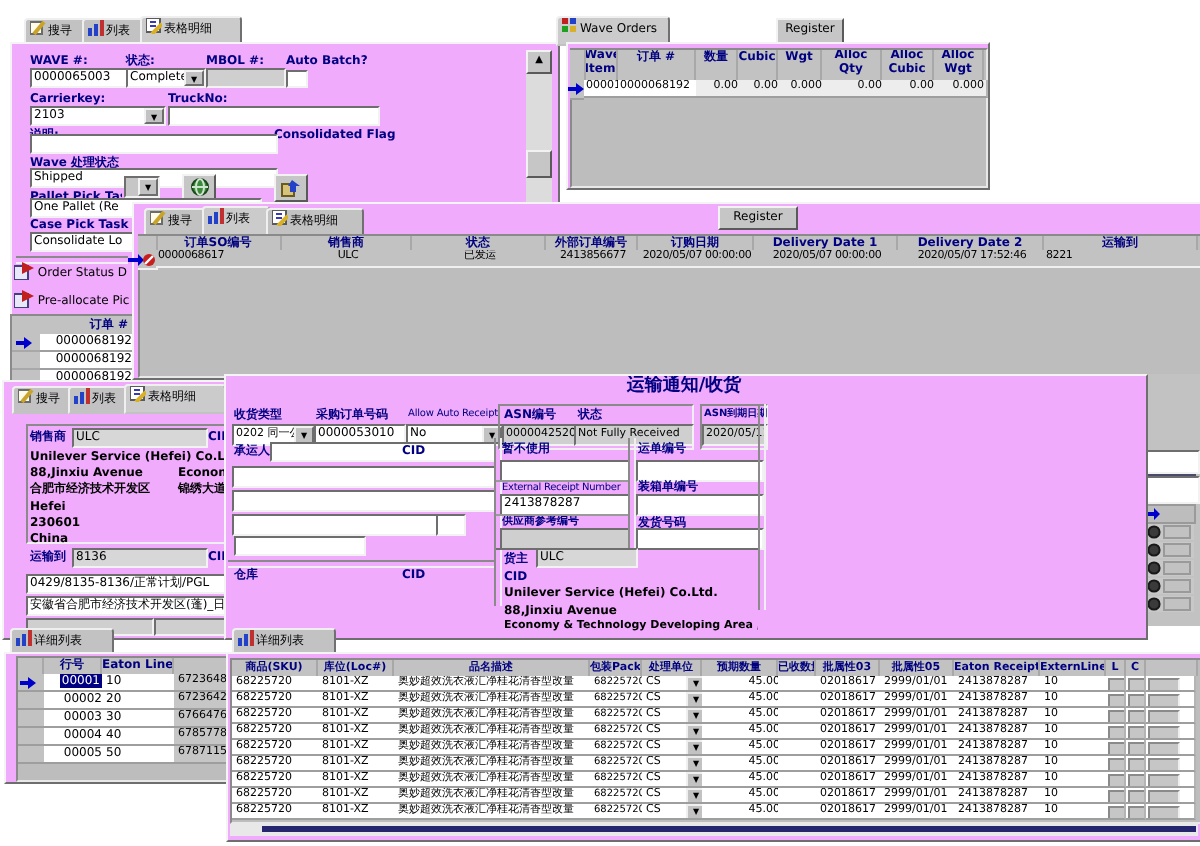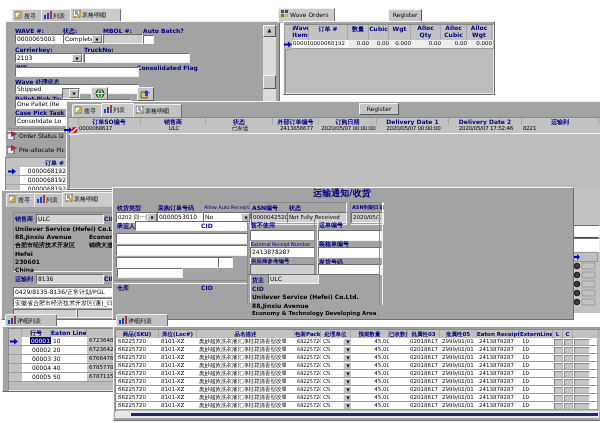--- a/index.html
+++ b/index.html
@@ -1,19 +1,19 @@
 <!DOCTYPE html>
 <html><head>
 <meta charset="utf-8">
 <style>
   html,body{margin:0;padding:0;background:#fff;}
   #screen{position:relative;width:600px;height:423px;background:#ffffff;overflow:hidden;
     font-family:"DejaVu Sans","Liberation Sans",sans-serif;font-size:6.5px;color:#000;}
   .abs{position:absolute;}
-  .win{position:absolute;background:#a3a3a3;border:1px solid;border-color:#f4f4f4 #6e6e6e #6e6e6e #f4f4f4;}
+  .win{position:absolute;background:#f0abfc;border:1px solid;border-color:#f4f4f4 #6e6e6e #6e6e6e #f4f4f4;}
   .lbl{position:absolute;color:#000080;font-weight:bold;font-size:6px;white-space:nowrap;line-height:7px;}
   .val{position:absolute;color:#000;font-size:6px;white-space:nowrap;line-height:7px;}
   .inp{position:absolute;background:#fff;border:1px solid;border-color:#6e6e6e #f2f2f2 #f2f2f2 #6e6e6e;
     font-size:6px;line-height:8px;padding:0 1px;white-space:nowrap;overflow:hidden;color:#000;}
   .inp.gray{background:#cfcfcf;}
   .sel .arrowbtn{position:absolute;right:0;top:0;bottom:0;width:8px;background:#c2c2c2;
     border:1px solid;border-color:#f2f2f2 #6e6e6e #6e6e6e #f2f2f2;font-size:4px;line-height:7px;text-align:center;color:#000;}
   .btn3d{position:absolute;background:#c6c6c6;border:1px solid;border-color:#f2f2f2 #5a5a5a #5a5a5a #f2f2f2;
     text-align:center;font-size:6px;color:#000;}
   .tab{position:absolute;top:1px;height:12px;background:#c2c2c2;border:1px solid;

